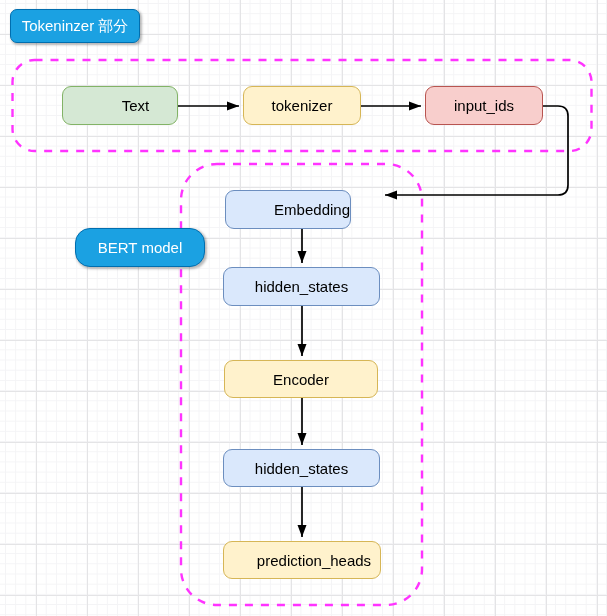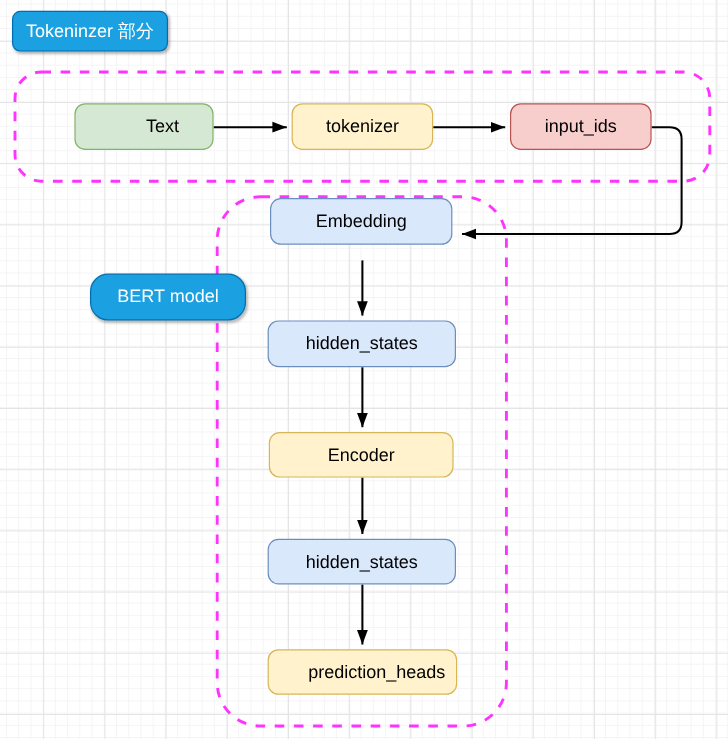--- a/index.html
+++ b/index.html
@@ -40,21 +40,21 @@
     color:#ffffff;font-size:15px;
     box-shadow:1.5px 1.5px 2.5px rgba(0,0,0,0.28);
     white-space:nowrap;
     z-index:4;
   }
   #lbl-tokenizer{left:10px;top:9px;width:130px;height:34px;}
   #lbl-bert{left:75px;top:228px;width:130px;height:39px;border-radius:15px;}
   #n-text      {left:62px; top:86px; width:116px;height:39px;padding-left:31px;}
   #n-tokenizer {left:243px;top:86px; width:118px;height:39px;}
   #n-inputids  {left:425px;top:86px; width:118px;height:39px;}
-  #n-embedding {left:225px;top:165px;width:152px;height:39px;}
+  #n-embedding {left:225px;top:190px;width:126px;height:39px;justify-content:flex-end;}
   #n-hs1       {left:223px;top:267px;width:157px;height:39px;}
   #n-encoder   {left:224px;top:360px;width:154px;height:38px;}
   #n-hs2       {left:223px;top:449px;width:157px;height:38px;}
   #n-pred      {left:223px;top:541px;width:158px;height:38px;padding-left:24px;}
 </style>
 </head>
 <body>
 
 <div class="canvas">
 

